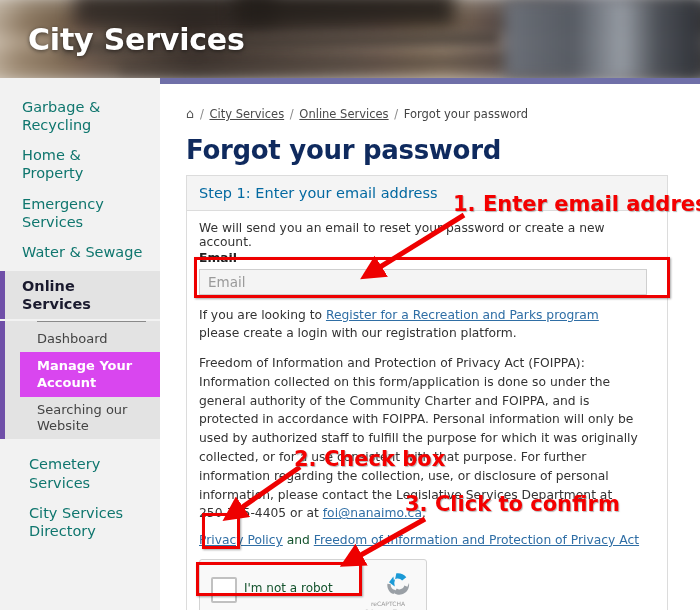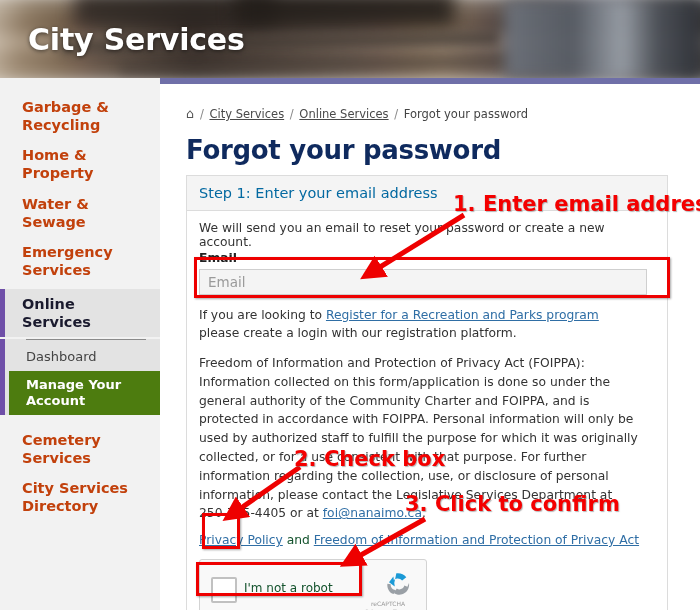--- a/index.html
+++ b/index.html
@@ -59,50 +59,50 @@
   }
 
   
   .sidebar{
     position:absolute;left:0;top:78px;width:160px;height:532px;
     background:#f2f2f2;
   }
   .nav-top{padding:14px 0 0 0;}
   .nav-item{
     padding:6px 14px 6px 22px;
-    font-size:14.5px;color:#c2410c;line-height:1.25;font-weight:bold;
+    font-size:14.5px;color:#0f766e;line-height:1.25;
   }
   .nav-item.group-header{
     font-weight:bold;color:#1a1a2e;
     background:#e3e3e3;
     border-left:5px solid #6f4fa8;
     padding-left:17px;
     margin-top:4px;
   }
   .nav-sub-wrap{
-    background:#e3e3e3;border-left:5px solid #6f4fa8;padding-left:4px;
+    background:#e3e3e3;border-left:5px solid #6f4fa8;padding-left:15px;
   }
   .nav-divider{
     height:1px;background:#8a8a8a;margin:2px 14px 4px 17px;
   }
   .nav-sub{
     padding:5px 10px 5px 17px;font-size:13px;color:#444;line-height:1.25;
   }
   .nav-sub.active{
-    background:#4d7c0f;color:#ffffff;font-weight:bold;position:relative;
+    background:#d946ef;color:#ffffff;font-weight:bold;position:relative;
     padding-top:6px;padding-bottom:6px;
   }
   .nav-sub.active::after{
     content:"";position:absolute;right:-9px;top:50%;
     width:0;height:0;margin-top:-9px;
     border-top:9px solid transparent;
     border-bottom:9px solid transparent;
     border-left:9px solid #111b3c;
   }
-  .nav-bottom{padding-top:10px;}
+  .nav-bottom{padding-top:10px;margin-left:7px;}
 
   
   .main{
     position:absolute;left:160px;top:84px;width:540px;height:526px;
     background:#ffffff;
   }
   .breadcrumb{
     padding:22px 0 0 26px;font-size:11.5px;color:#444;
   }
   .breadcrumb .home{font-size:13px;color:#555;}
@@ -182,29 +182,30 @@
   <div class="header-band2"></div>
   <div class="header-rightpanel"></div>
   <div class="header-title">City Services</div>
 </div>
 <div class="purple-bar"></div>
 
 <div class="sidebar">
   <div class="nav-top">
     <div class="nav-item">Garbage &amp; Recycling</div>
     <div class="nav-item">Home &amp; Property</div>
+    <div class="nav-item">Emergency Services</div>
     <div class="nav-item">Water &amp; Sewage</div>
-    <div class="nav-item">Emergency Services</div>
   </div>
 
   <div class="nav-item group-header">Online Services</div>
   <div class="nav-sub-wrap">
     <div class="nav-divider"></div>
     <div class="nav-sub">Dashboard</div>
     <div class="nav-sub active">Manage Your Account</div>
+    <div class="nav-sub">Searching our Website</div>
   </div>
 
   <div class="nav-bottom">
     <div class="nav-item">Cemetery Services</div>
     <div class="nav-item">City Services Directory</div>
   </div>
 </div>
 
 <div class="main">
 

